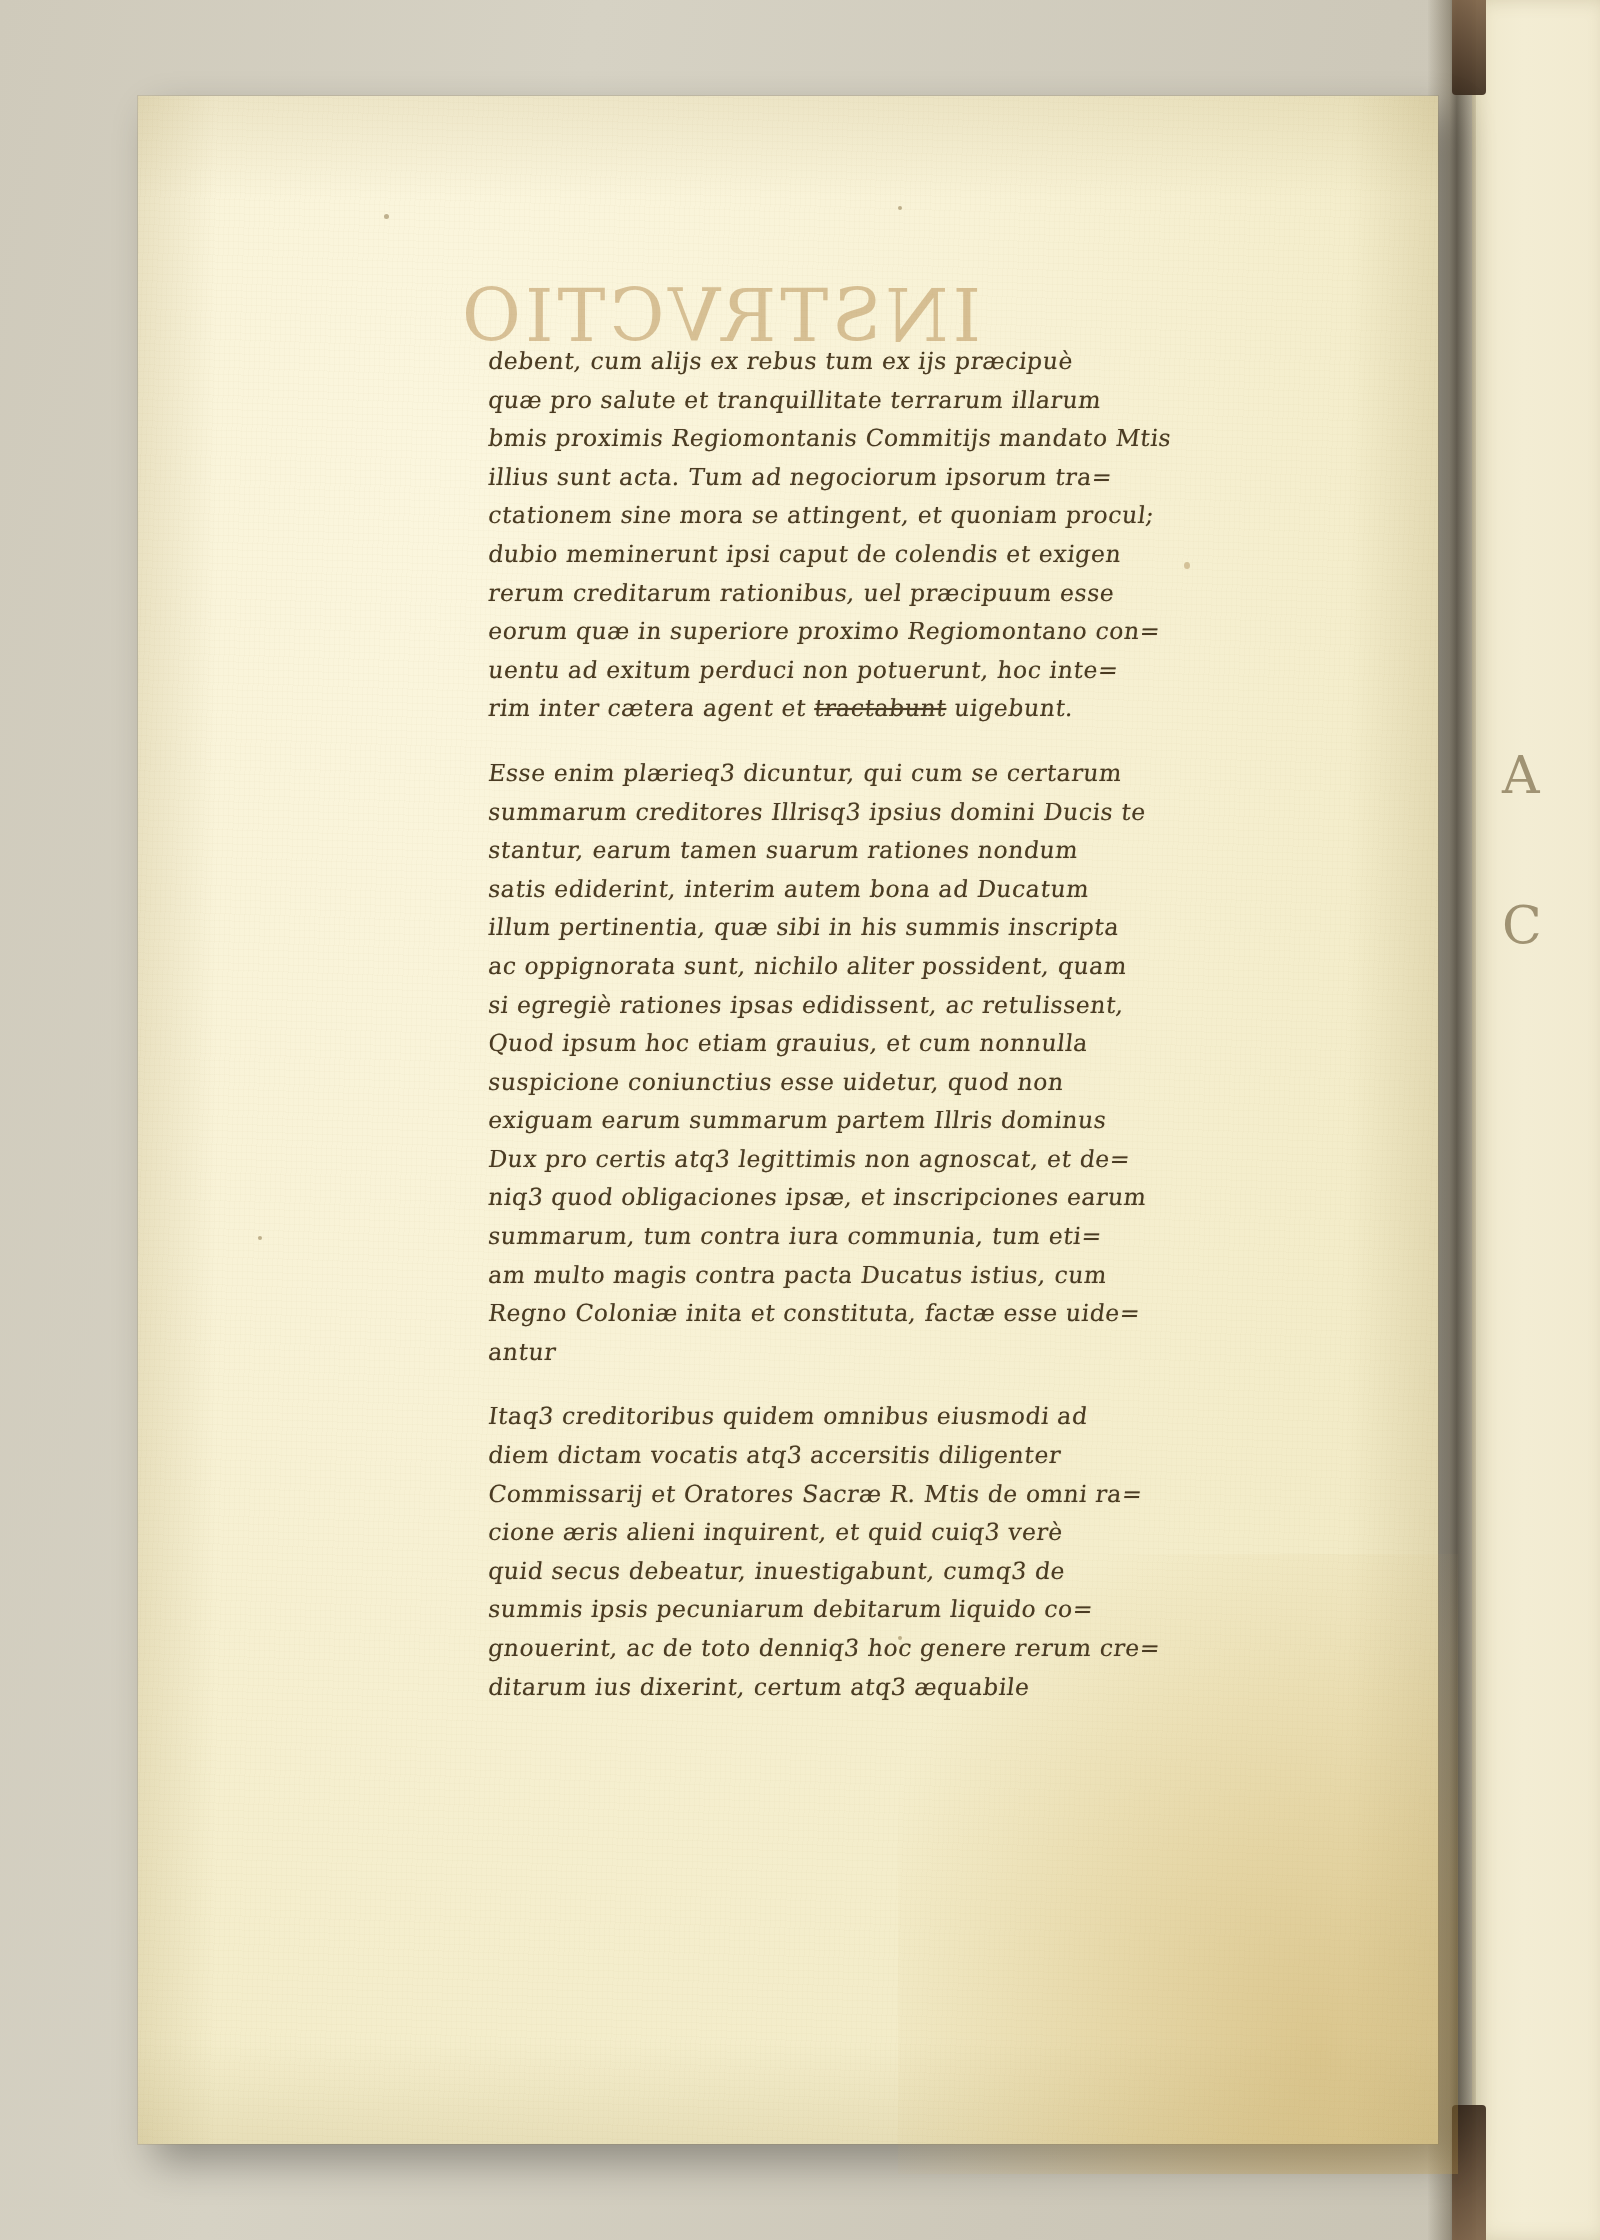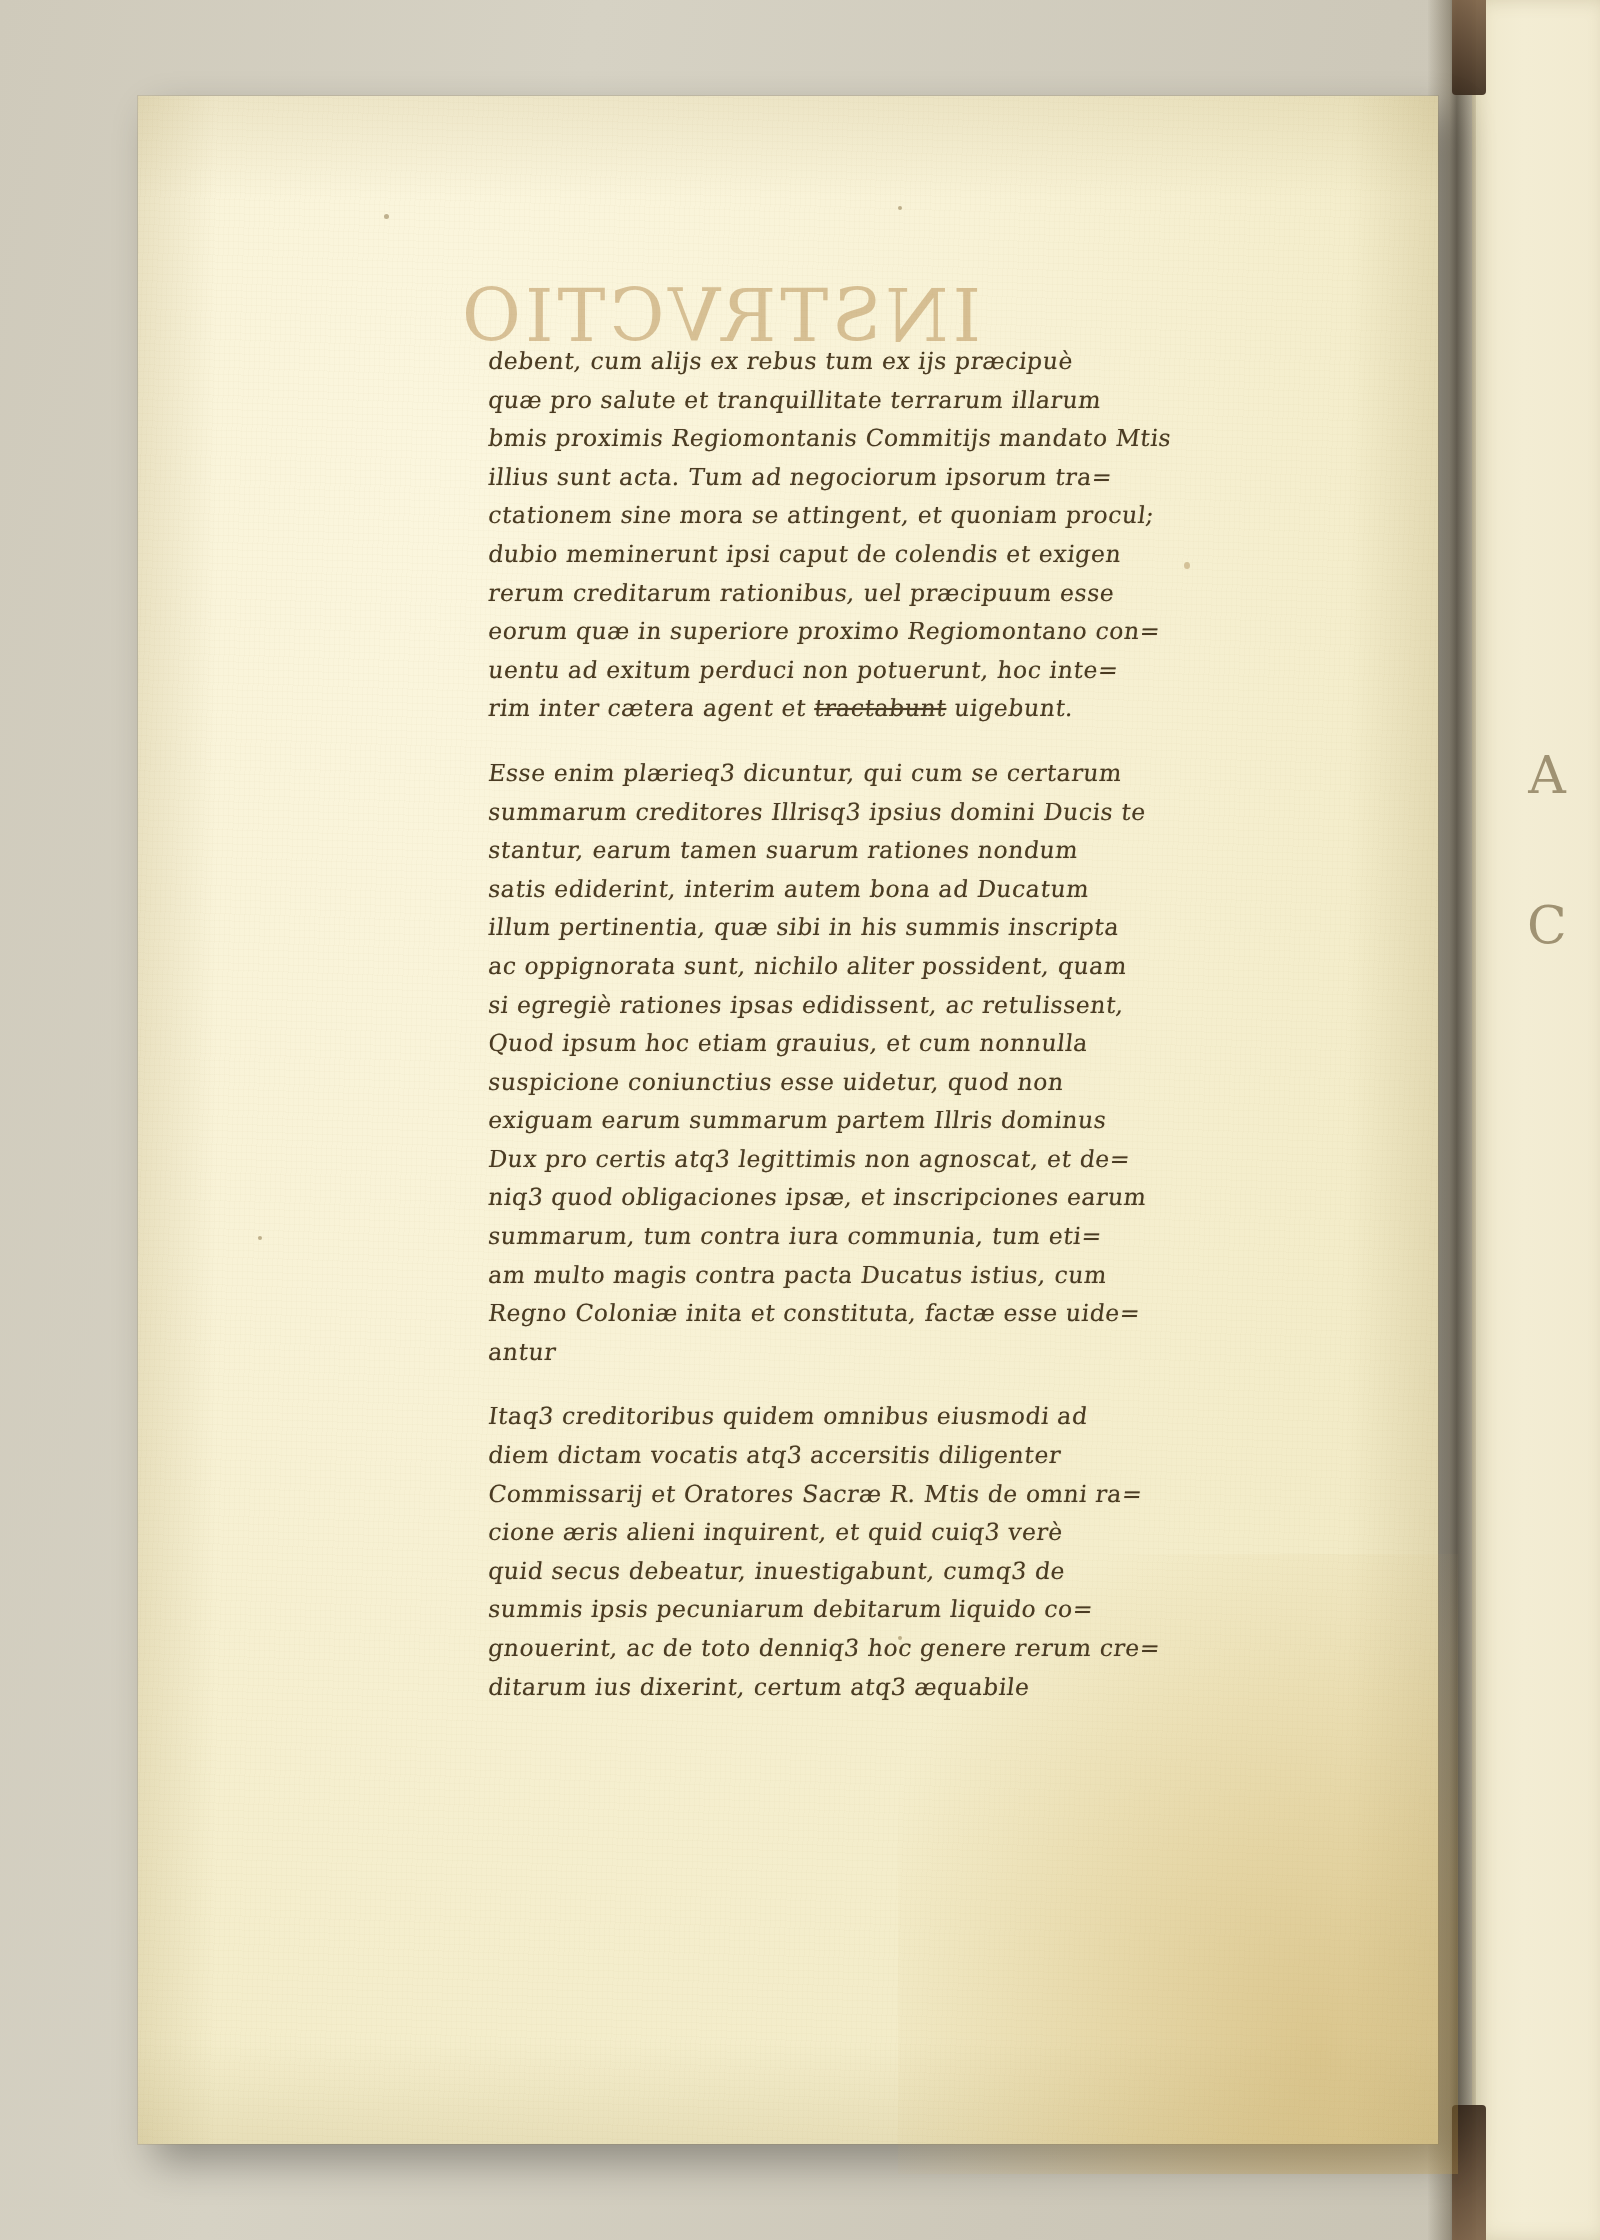--- a/index.html
+++ b/index.html
@@ -32,21 +32,20 @@
 
   
   .page-right {
     position: absolute;
     left: 1472px;
     top: 0px;
     width: 128px;
     height: 2240px;
     background: linear-gradient(90deg, #efe8cc 0%, #f3edd4 40%, #f1ead0 100%);
     box-shadow: inset 6px 0 18px rgba(120,104,60,0.22);
-    text-align: center;
   }
   .page-right .marks {
     position: absolute;
     left: 30px;
     top: 700px;
     width: 90px;
     height: 500px;
     color: #5d4a25;
     font-family: "DejaVu Serif", serif;
     font-size: 52px;

